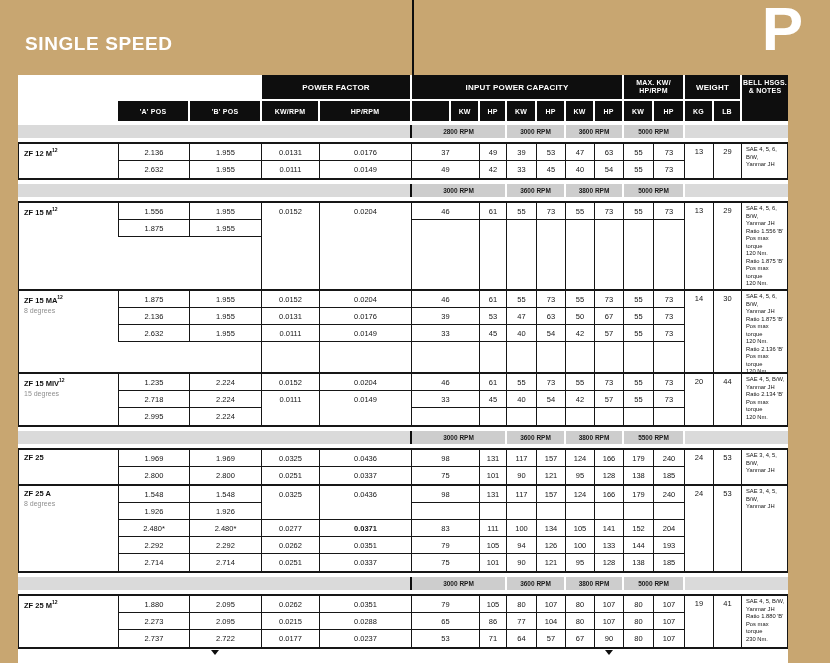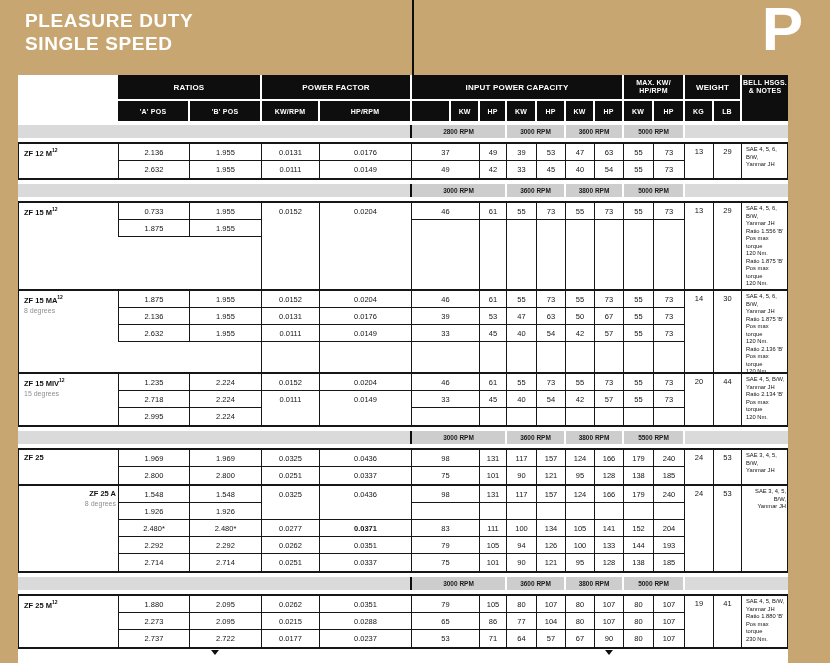--- a/index.html
+++ b/index.html
@@ -60,29 +60,28 @@
   .kgc{grid-column:14;border-right:1px solid var(--bor);}
   .lbc{grid-column:15;border-right:1px solid var(--bor);}
   .notes{grid-column:16;padding:2px 1px 0 4px;font-size:5.8px;line-height:1.3;color:#141414;white-space:pre-line;}
 
   .tri{position:absolute;width:0;height:0;border-left:4px solid transparent;border-right:4px solid transparent;border-top:5px solid var(--blk);}
 </style>
 </head>
 <body>
 
 <div class="page">
-  <div class="title"><span>PLEASURE DUTY</span><br><span>SINGLE SPEED</span></div>
+  <div class="title"><br><span>SINGLE SPEED</span></div>
   <div class="corner-p">P</div>
   <div class="vrule-top"></div>
   <div class="vrule-bot"></div>
 
   <div class="content">
 
     <div class="g thead">
-      <div class="hc wgr wgb" style="grid-column:2 / span 2;grid-row:1;">RATIOS</div>
       <div class="hc wgr wgb" style="grid-column:4 / span 2;grid-row:1;">POWER FACTOR</div>
       <div class="hc wgr wgb" style="grid-column:6 / span 6;grid-row:1;">INPUT POWER CAPACITY</div>
       <div class="hc two wgr wgb" style="grid-column:12 / span 2;grid-row:1;">MAX. KW/
 HP/RPM</div>
       <div class="hc wgr wgb" style="grid-column:14 / span 2;grid-row:1;">WEIGHT</div>
       <div class="hc two bell" style="grid-column:16;grid-row:1 / span 2;">BELL HSGS.
 &amp; NOTES</div>
 
       <div class="hc sub wgr" style="grid-column:2;grid-row:2;">'A' POS</div>
       <div class="hc sub wgr" style="grid-column:3;grid-row:2;">'B' POS</div>
@@ -153,21 +152,21 @@
           <div class="rpmbox" style="grid-column: 8 / span 2;">3600 RPM</div>
           <div class="rpmbox" style="grid-column: 10 / span 2;">3800 RPM</div>
           <div class="rpmbox" style="grid-column: 12 / span 2;">5000 RPM</div>
           <div class="strip r"></div>
         </div>
         <div class="block">
           <div class="gi section" style="grid-template-rows: 17px 17px 52px;">
             <div class="pcell" style="grid-row: 1 / span 3;">
               <div class="pname">ZF 15 M<sup>12</sup></div>
             </div>
-            <div class="dc bl" style="grid-area: 1 / 2;">0.733</div>
+            <div class="dc bl" style="grid-area: 1 / 2;">1.556</div>
             <div class="dc" style="grid-area: 1 / 3;">1.955</div>
             <div class="dc nb" style="grid-area: 1 / 4;">0.0152</div>
             <div class="dc nb" style="grid-area: 1 / 5;">0.0204</div>
             <div class="dc" style="grid-area: 1 / 6;">46</div>
             <div class="dc" style="grid-area: 1 / 7;">61</div>
             <div class="dc" style="grid-area: 1 / 8;">55</div>
             <div class="dc" style="grid-area: 1 / 9;">73</div>
             <div class="dc" style="grid-area: 1 / 10;">55</div>
             <div class="dc" style="grid-area: 1 / 11;">73</div>
             <div class="dc" style="grid-area: 1 / 12;">55</div>
@@ -356,21 +355,21 @@
             <div class="dc nb" style="grid-area: 2 / 9;">121</div>
             <div class="dc nb" style="grid-area: 2 / 10;">95</div>
             <div class="dc nb" style="grid-area: 2 / 11;">128</div>
             <div class="dc nb" style="grid-area: 2 / 12;">138</div>
             <div class="dc nb" style="grid-area: 2 / 13;">185</div>
             <div class="topval kgc" style="grid-row: 1 / span 2;">24</div>
             <div class="topval lbc" style="grid-row: 1 / span 2;">53</div>
             <div class="notes" style="grid-row: 1 / span 2;">SAE 3, 4, 5, B/W,
 Yanmar JH</div>
           </div>
-          <div class="gi section" style="grid-template-rows: 17px 17px 17px 17px 17px; text-align: right;">
+          <div class="gi section" style="grid-template-rows: 17px 17px 17px 17px 17px;">
             <div class="pcell" style="grid-row: 1 / span 5;">
               <div class="pname">ZF 25 A</div>
               <div class="psub">8 degrees</div>
             </div>
             <div class="dc bl" style="grid-area: 1 / 2;">1.548</div>
             <div class="dc" style="grid-area: 1 / 3;">1.548</div>
             <div class="dc nb" style="grid-area: 1 / 4;">0.0325</div>
             <div class="dc nb" style="grid-area: 1 / 5;">0.0436</div>
             <div class="dc" style="grid-area: 1 / 6;">98</div>
             <div class="dc" style="grid-area: 1 / 7;">131</div>

